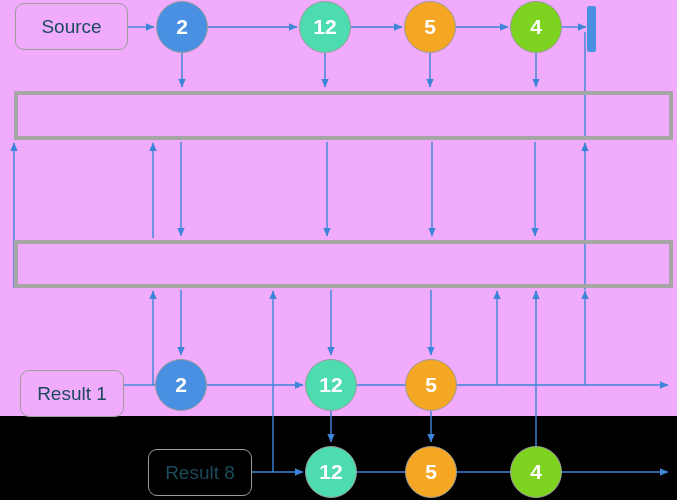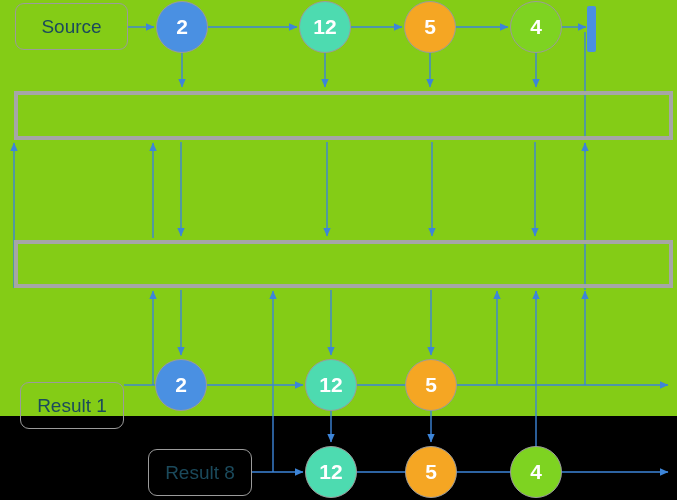--- a/index.html
+++ b/index.html
@@ -1,17 +1,17 @@
 <!DOCTYPE html>
 <html><head>
 <meta charset="utf-8">
 <style>
   html,body{margin:0;padding:0;background:#000;}
   body{width:677px;height:500px;overflow:hidden;font-family:"Liberation Sans",sans-serif;}
-  #stage{position:relative;width:677px;height:416px;background:#84cc16;}
+  #stage{position:relative;width:677px;height:416px;background:#f0abfc;}
   #wires{position:absolute;left:0;top:0;width:677px;height:500px;}
   .node{position:absolute;border-radius:50%;border:1.5px solid #9b9b9b;
         display:flex;align-items:center;justify-content:center;
         color:#fff;font-size:21px;font-weight:bold;box-sizing:border-box;}
   .labelbox{position:absolute;border:1.5px solid #9b9b9b;border-radius:9px;
         background:transparent;display:flex;align-items:center;justify-content:center;
         color:#1b4a5c;font-size:19px;box-sizing:border-box;}
   .gbox{position:absolute;border:4px solid #a6a6a6;background:transparent;box-sizing:border-box;}
   .bluebar{position:absolute;background:#4a90e2;border-radius:2px;}
 </style>
@@ -75,21 +75,21 @@
   </svg>
 
   <div class="gbox" style="left:14px;top:91px;width:659px;height:49px;"></div>
   <div class="gbox" style="left:14px;top:240px;width:659px;height:48px;"></div>
 
   <div class="bluebar" style="left:587px;top:6px;width:9px;height:46px;"></div>
 
   <div class="labelbox" style="left:15px;top:3px;width:113px;height:47px;">
     <span>Source</span>
   </div>
-  <div class="labelbox" style="left:20px;top:382px;width:104px;height:47px;">
+  <div class="labelbox" style="left:20px;top:370px;width:104px;height:47px;">
     <span>Result 1</span>
   </div>
   <div class="labelbox" style="left:148px;top:449px;width:104px;height:47px;">
     <span>Result 8</span>
   </div>
 
   <div class="node" style="left:156px;top:1px;width:52px;height:52px;background:#4a90e2;">
     <span>2</span>
   </div>
   <div class="node" style="left:299px;top:1px;width:52px;height:52px;background:#4ddbb0;">

